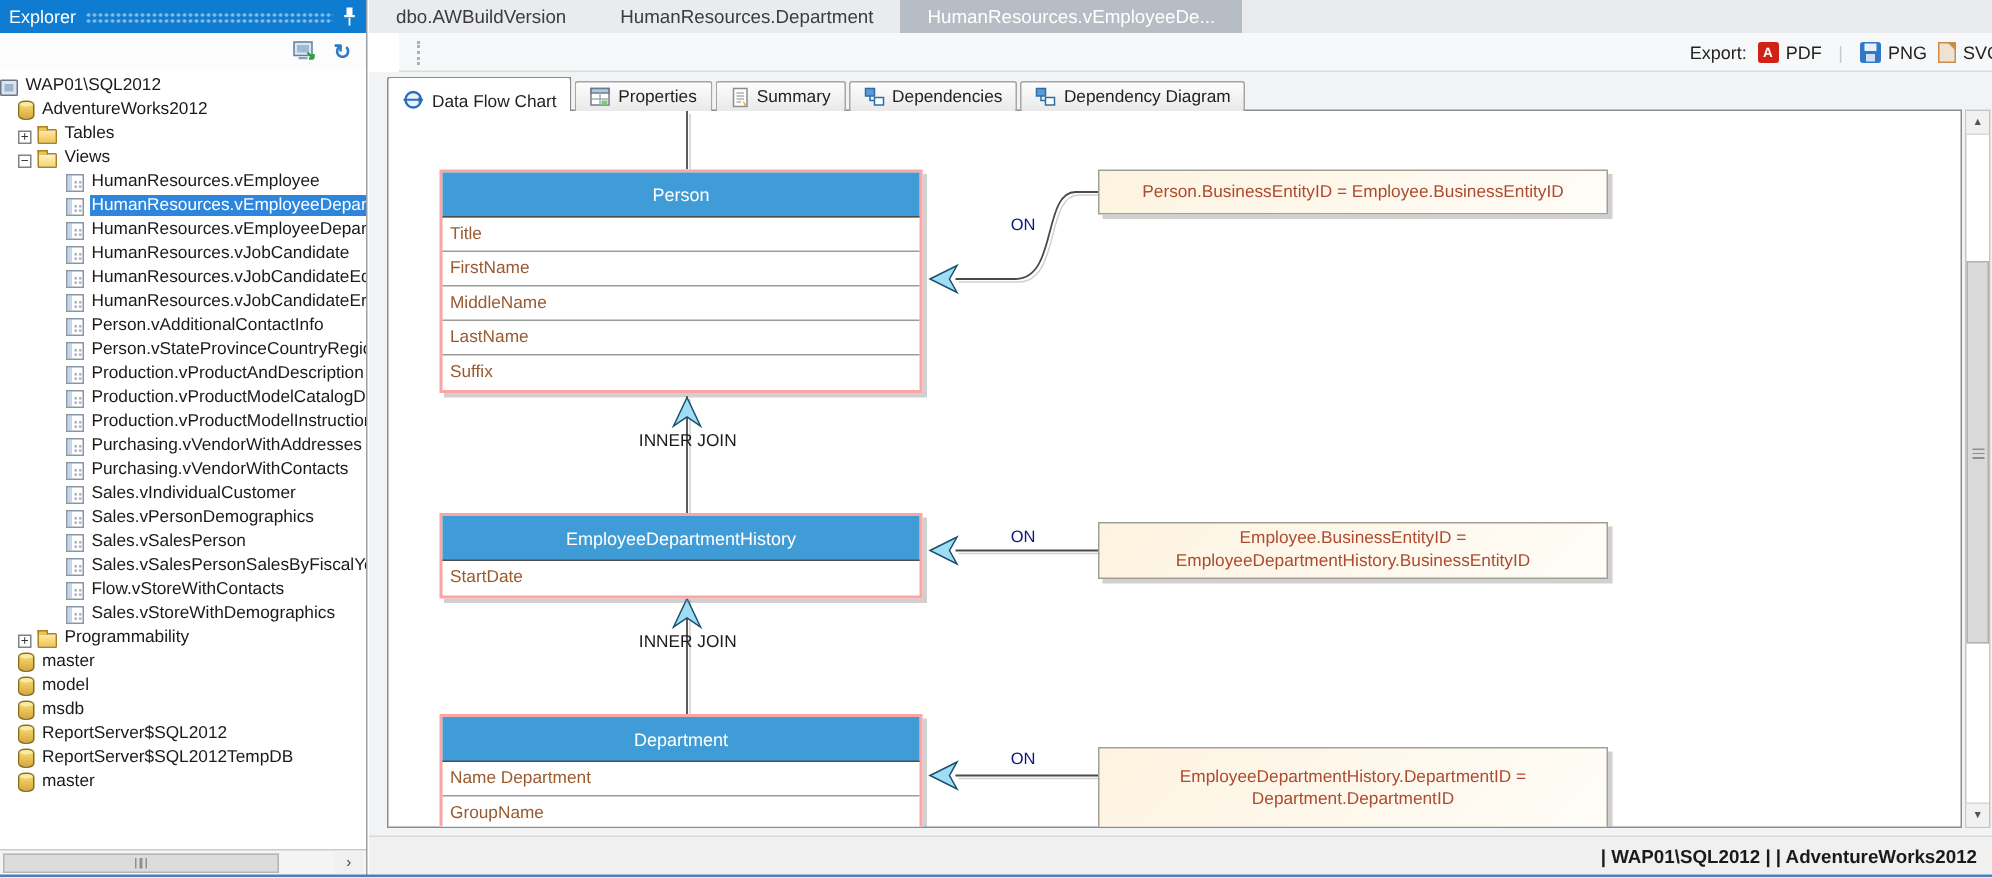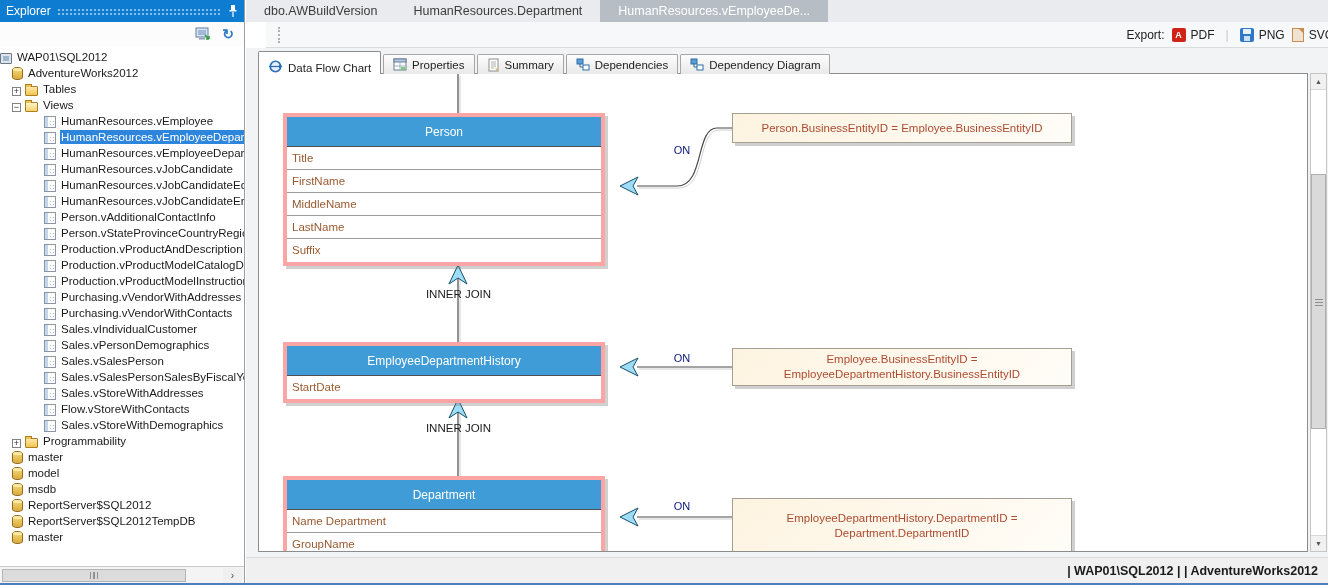--- a/index.html
+++ b/index.html
@@ -88,21 +88,21 @@
             background:linear-gradient(#fdfdfd,#e9e9e9); border:1px solid #a6a6a6; border-bottom:none;
             border-radius:2px 2px 0 0; margin-right:2px; cursor:pointer; }
   .vtab.active { height:23px; background:#fff; border-color:#8c8c8c; position:relative; z-index:4;align-items:flex-end; }
   .vtab svg { display:block; }
 
   #canvas { position:absolute; left:258px; top:73px; width:1050px; height:479px; background:#fff;
             border:1px solid #8c8c8c; overflow:hidden; z-index:2; }
   .connectors { position:absolute; left:0; top:0; }
   .connectors polygon { fill:var(--arrow); stroke:#17506b; stroke-width:1; }
 
-  .tbl { position:absolute; left:24px; width:322px; background:#fff; border:4px solid #fca5a5;
+  .tbl { position:absolute; left:34px; width:322px; background:#fff; border:2px solid #fca5a5;
             box-shadow:3px 3px 0 rgba(120,120,120,.35); }
   .tbl-header { height:30px; background:var(--hdr); color:#fff; font-size:12px; display:flex;
             align-items:center; justify-content:center; border-bottom:1px solid #4f4f4f; }
   .tbl-row { height:23px; line-height:23px; padding-left:5px; color:var(--rowtxt); font-size:11.5px;
             border-bottom:1px solid #9c9c9c; }
   .tbl-row:last-child { border-bottom:none; }
   .tbl-person { top:39px; } .tbl-edh { top:268px; } .tbl-dept { top:402px; }
 
   .note { position:absolute; left:473px; width:340px; border:1px solid #a39f93;
             background:linear-gradient(135deg,var(--notebg),#fffdf8); box-shadow:3px 3px 0 rgba(120,120,120,.35);
@@ -257,25 +257,20 @@
         </div>
         <div class="tree-row">
           <span class="t-ind" style="flex: 0 0 44px;"></span>
           <span class="t-ico ico-view"></span>
           <span class="t-label">Sales.vSalesPerson</span>
         </div>
         <div class="tree-row">
           <span class="t-ind" style="flex: 0 0 44px;"></span>
           <span class="t-ico ico-view"></span>
           <span class="t-label">Sales.vSalesPersonSalesByFiscalYears</span>
-        </div>
-        <div class="tree-row">
-          <span class="t-ind" style="flex: 0 0 44px;"></span>
-          <span class="t-ico ico-view"></span>
-          <span class="t-label">Sales.vStoreWithAddresses</span>
         </div>
         <div class="tree-row">
           <span class="t-ind" style="flex: 0 0 44px;"></span>
           <span class="t-ico ico-view"></span>
           <span class="t-label">Flow.vStoreWithContacts</span>
         </div>
         <div class="tree-row">
           <span class="t-ind" style="flex: 0 0 44px;"></span>
           <span class="t-ico ico-view"></span>
           <span class="t-label">Sales.vStoreWithDemographics</span>

